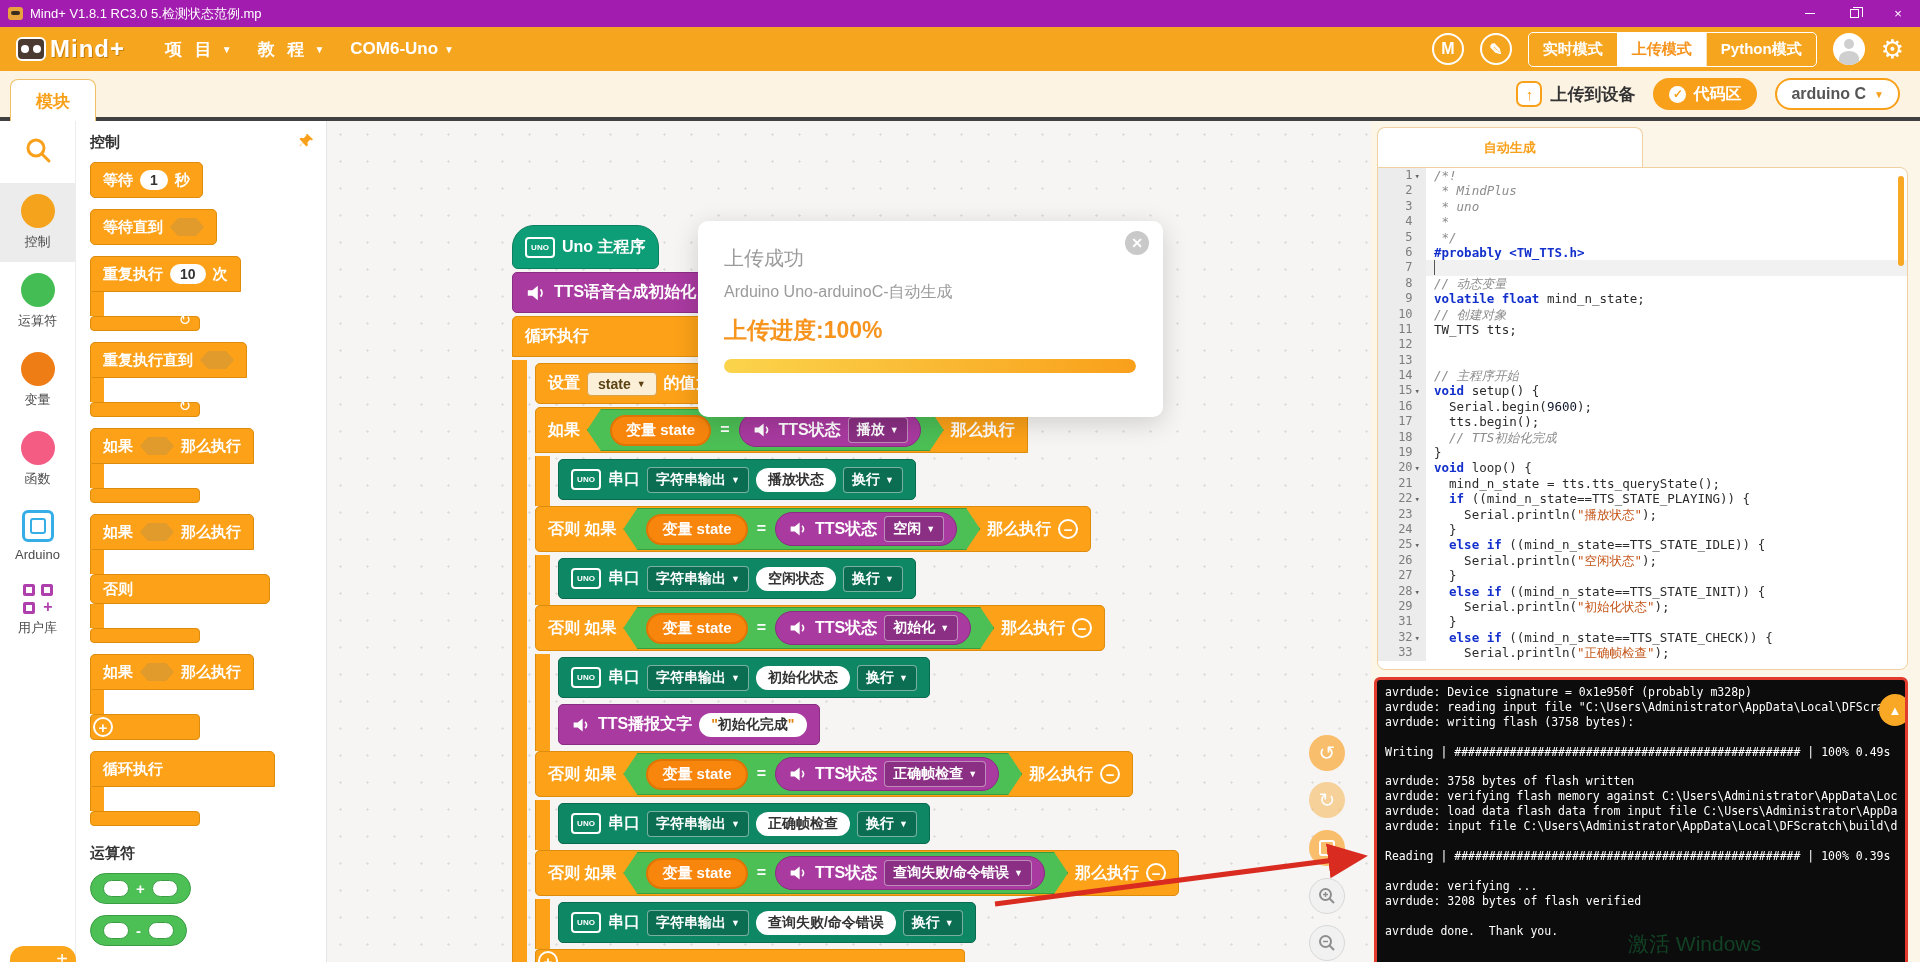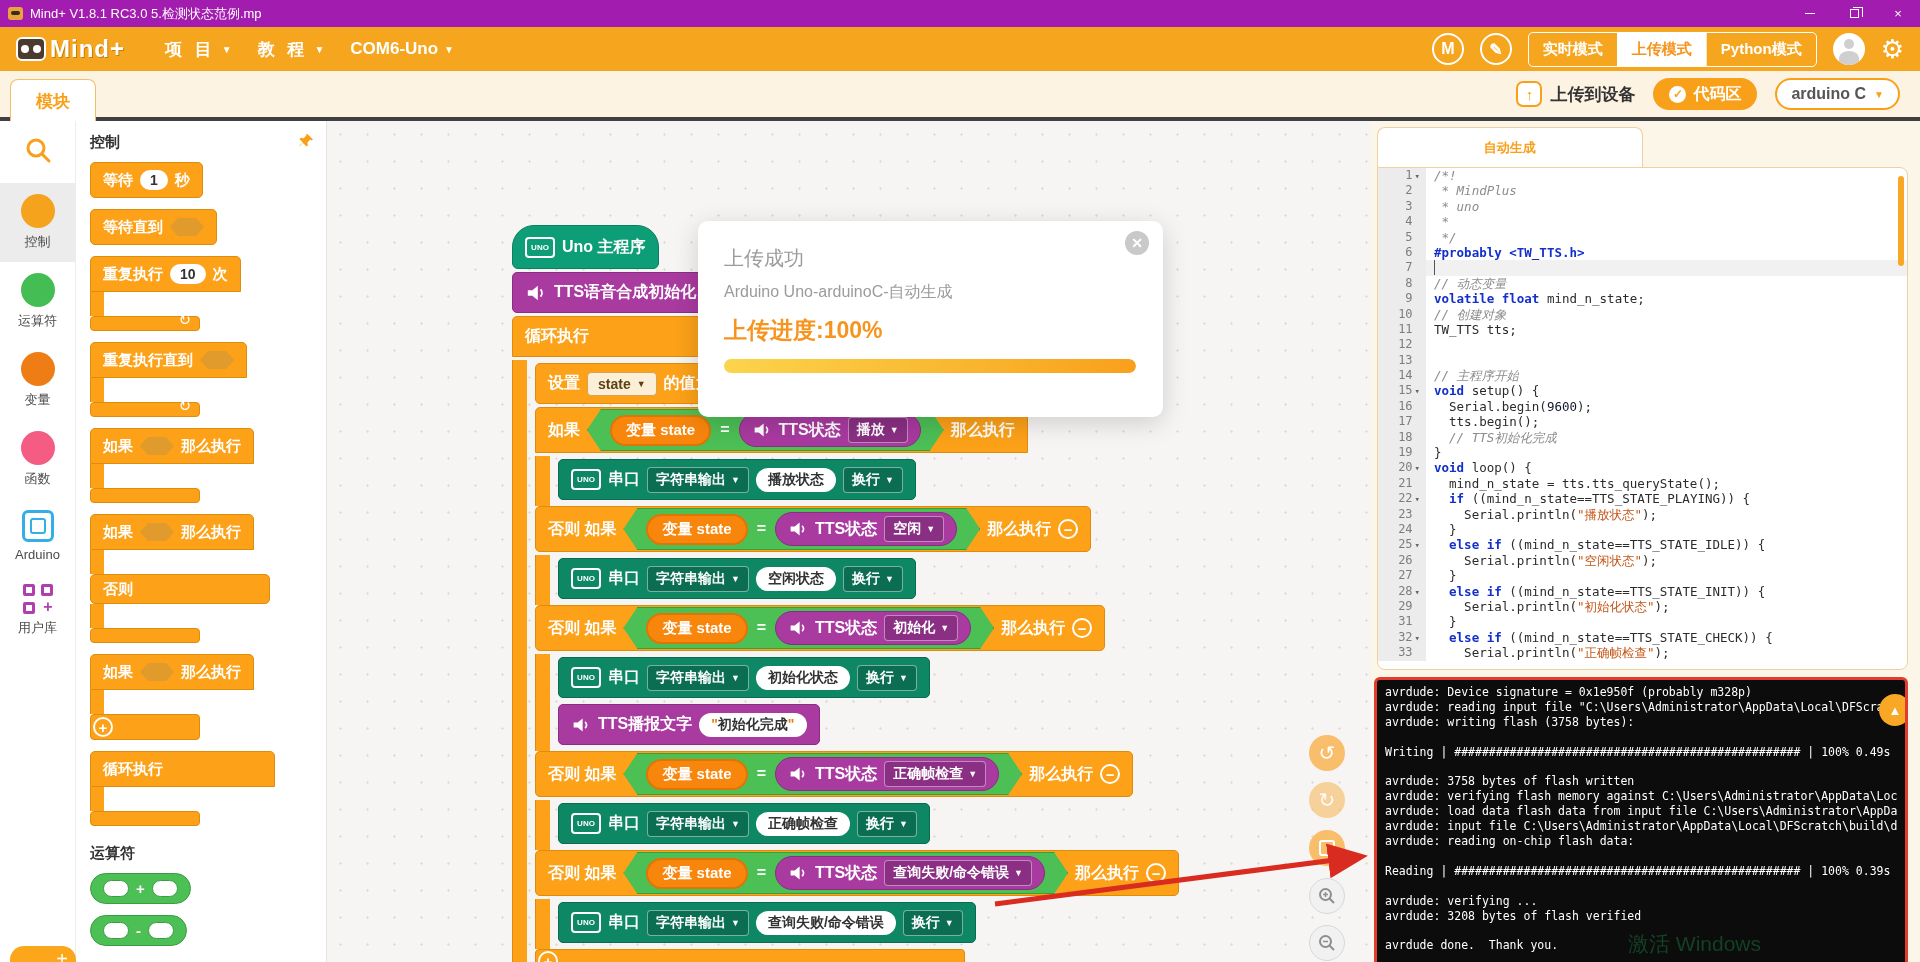--- a/index.html
+++ b/index.html
@@ -637,21 +637,20 @@
           <div class="conline">avrdude: Device signature = 0x1e950f (probably m328p)</div>
           <div class="conline">avrdude: reading input file "C:\Users\Administrator\AppData\Local\DFScratch\b</div>
           <div class="conline">avrdude: writing flash (3758 bytes):</div>
           <div class="conline"> </div>
           <div class="conline">Writing | ################################################## | 100% 0.49s</div>
           <div class="conline"> </div>
           <div class="conline">avrdude: 3758 bytes of flash written</div>
           <div class="conline">avrdude: verifying flash memory against C:\Users\Administrator\AppData\Local\DFS</div>
           <div class="conline">avrdude: load data flash data from input file C:\Users\Administrator\AppData\Lo</div>
           <div class="conline">avrdude: input file C:\Users\Administrator\AppData\Local\DFScratch\build\dfrobot</div>
-          <div class="conline">avrdude: reading on-chip flash data:</div>
           <div class="conline"> </div>
           <div class="conline">Reading | ################################################## | 100% 0.39s</div>
           <div class="conline"> </div>
           <div class="conline">avrdude: verifying ...</div>
           <div class="conline">avrdude: 3208 bytes of flash verified</div>
           <div class="conline"> </div>
           <div class="conline">avrdude done.  Thank you.</div>
           <div class="conline"> </div>
         </div>
       <div class="con-btn">▲</div>

